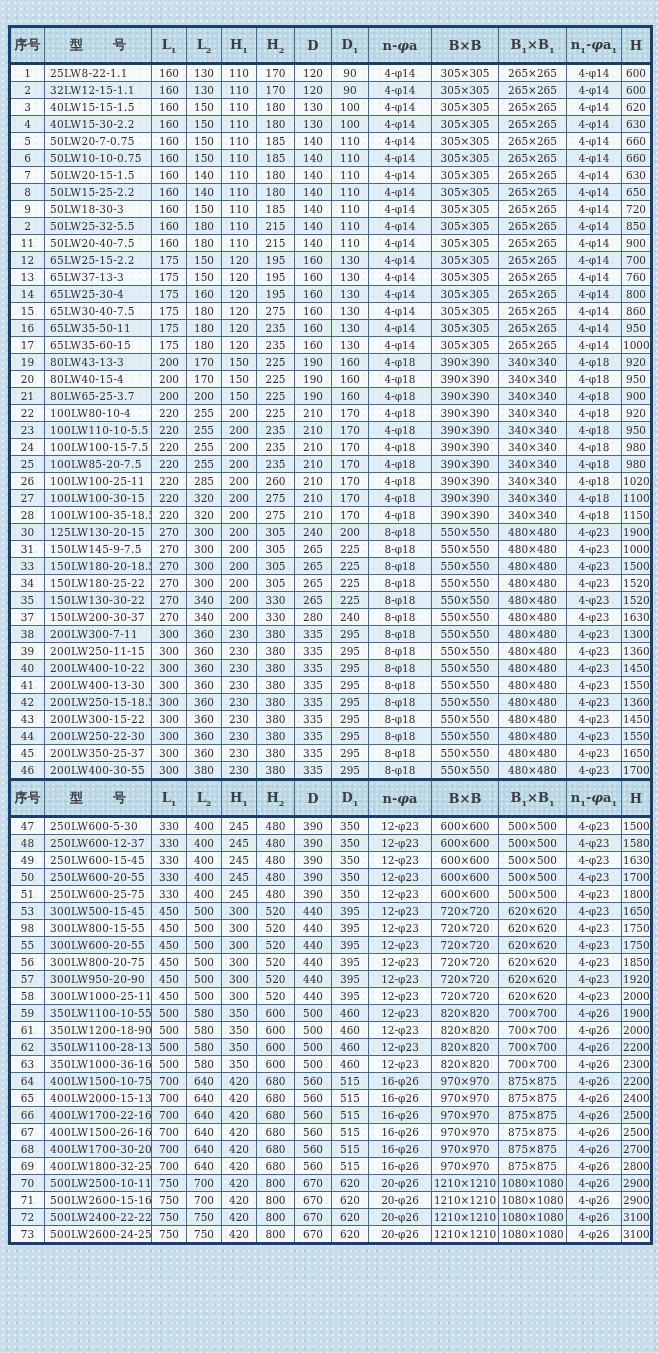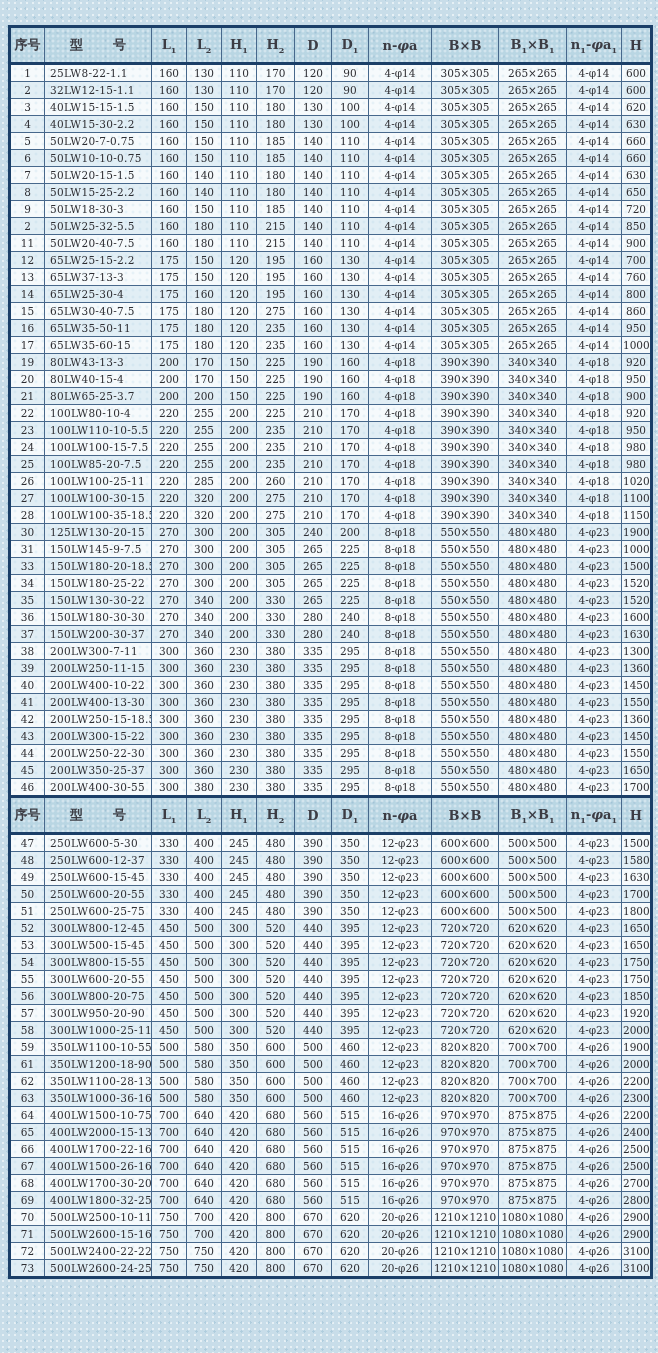--- a/index.html
+++ b/index.html
@@ -578,35 +578,20 @@
           <td>330</td>
           <td>265</td>
           <td>225</td>
           <td>8-φ18</td>
           <td>550×550</td>
           <td>480×480</td>
           <td>4-φ23</td>
           <td>1520</td>
         </tr>
         <tr>
-          <td>36</td>
-          <td class="model">150LW180-30-30</td>
-          <td>270</td>
-          <td>340</td>
-          <td>200</td>
-          <td>330</td>
-          <td>280</td>
-          <td>240</td>
-          <td>8-φ18</td>
-          <td>550×550</td>
-          <td>480×480</td>
-          <td>4-φ23</td>
-          <td>1600</td>
-        </tr>
-        <tr>
           <td>37</td>
           <td class="model">150LW200-30-37</td>
           <td>270</td>
           <td>340</td>
           <td>200</td>
           <td>330</td>
           <td>280</td>
           <td>240</td>
           <td>8-φ18</td>
           <td>550×550</td>
@@ -837,51 +822,36 @@
           <td>480</td>
           <td>390</td>
           <td>350</td>
           <td>12-φ23</td>
           <td>600×600</td>
           <td>500×500</td>
           <td>4-φ23</td>
           <td>1800</td>
         </tr>
         <tr>
-          <td>52</td>
-          <td class="model">300LW800-12-45</td>
+          <td>53</td>
+          <td class="model">300LW500-15-45</td>
           <td>450</td>
           <td>500</td>
           <td>300</td>
           <td>520</td>
           <td>440</td>
           <td>395</td>
           <td>12-φ23</td>
           <td>720×720</td>
           <td>620×620</td>
           <td>4-φ23</td>
           <td>1650</td>
         </tr>
         <tr>
-          <td>53</td>
-          <td class="model">300LW500-15-45</td>
-          <td>450</td>
-          <td>500</td>
-          <td>300</td>
-          <td>520</td>
-          <td>440</td>
-          <td>395</td>
-          <td>12-φ23</td>
-          <td>720×720</td>
-          <td>620×620</td>
-          <td>4-φ23</td>
-          <td>1650</td>
-        </tr>
-        <tr>
-          <td>54</td>
+          <td>98</td>
           <td class="model">300LW800-15-55</td>
           <td>450</td>
           <td>500</td>
           <td>300</td>
           <td>520</td>
           <td>440</td>
           <td>395</td>
           <td>12-φ23</td>
           <td>720×720</td>
           <td>620×620</td>

